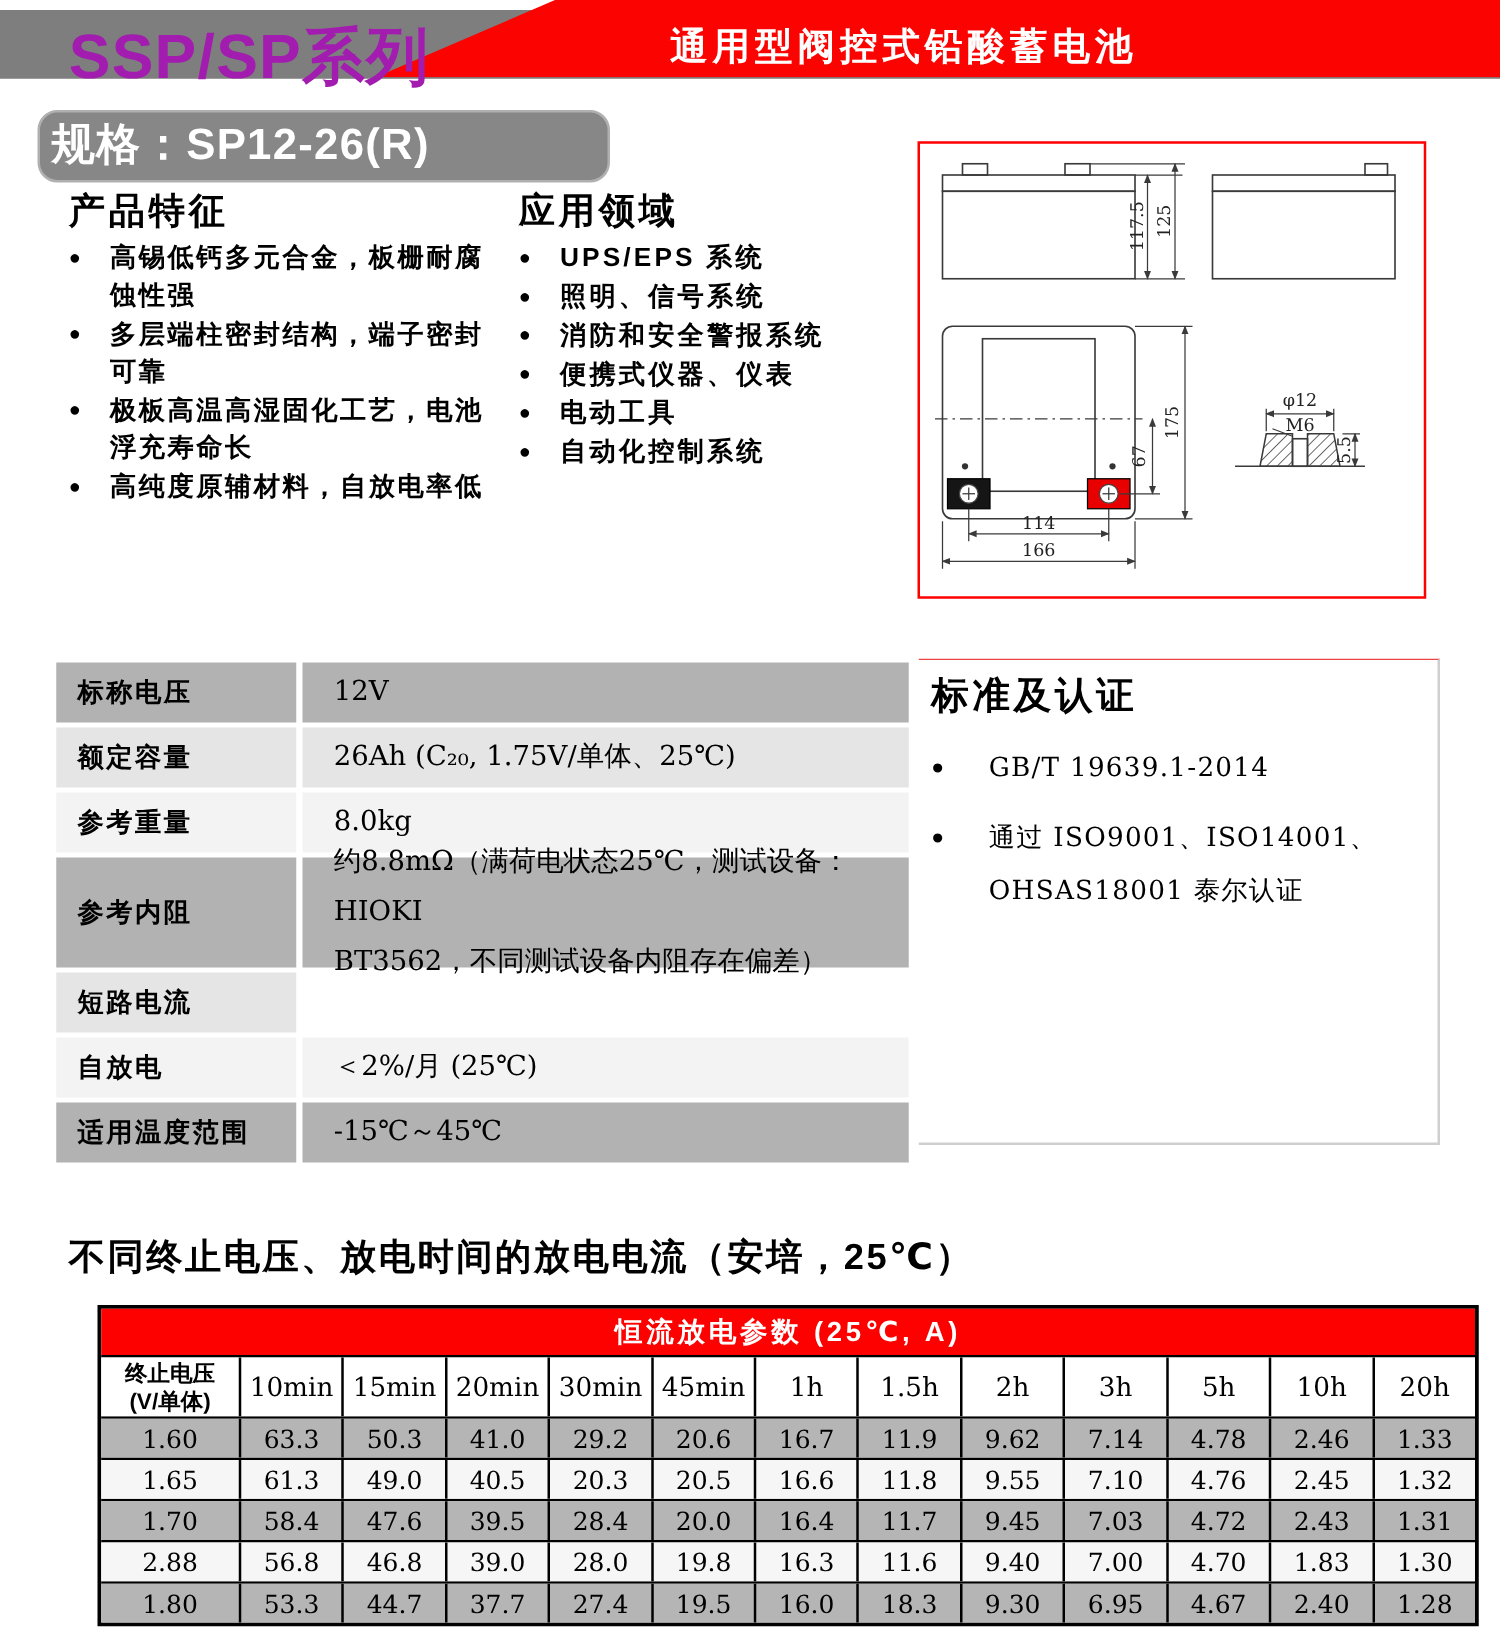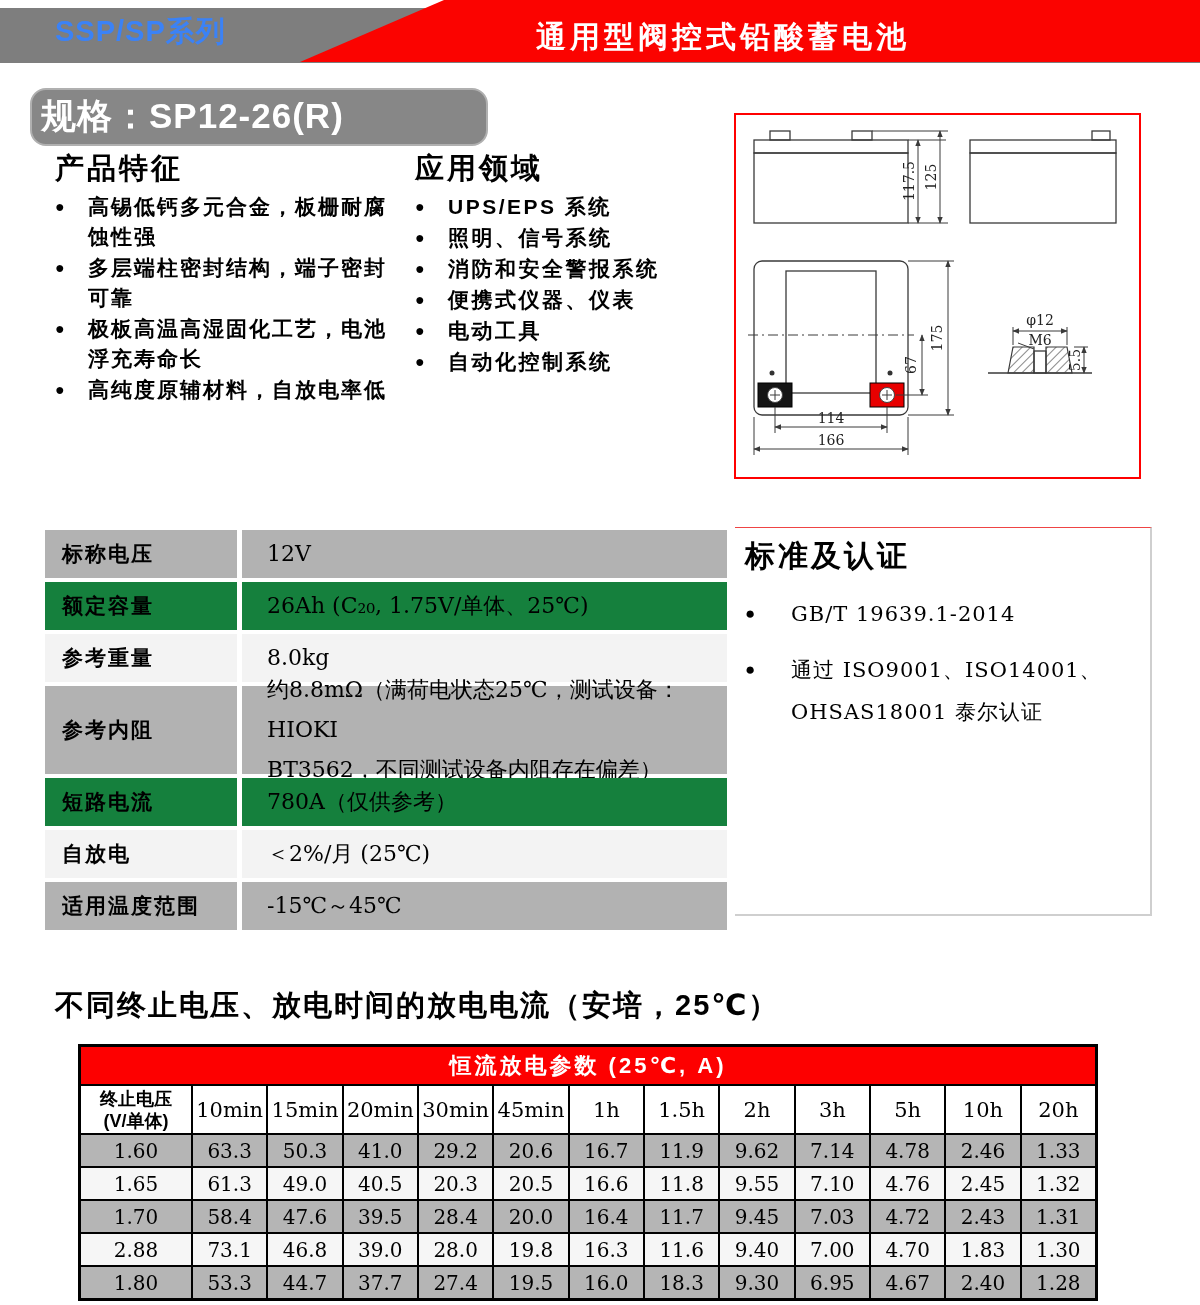--- a/index.html
+++ b/index.html
@@ -7,21 +7,21 @@
     --serif:"DejaVu Serif","Liberation Serif",serif;
   }
   html,body{margin:0;padding:0;background:#fff;}
   .page{position:relative;width:1200px;height:1305px;background:#fff;overflow:hidden;font-family:var(--sans);color:#000;}
 
   
   .banner{position:absolute;top:0;left:0;width:1200px;height:63px;}
   .banner-gray{position:absolute;top:8px;left:0;width:100%;height:55px;background:#7e7e7e;}
   .banner-red{position:absolute;top:0;left:0;width:100%;height:62px;background:#fb0300;
               clip-path:polygon(37% 0,100% 0,100% 100%,25% 100%);}
-  .banner-series{position:absolute;top:12px;left:55px;color:#3b82f6;font-size:29px;font-weight:bold;letter-spacing:1px;z-index:3;}
+  .banner-series{position:absolute;top:12px;left:55px;color:#a21caf;font-size:50px;font-weight:bold;letter-spacing:1px;z-index:3;}
   .banner-type{position:absolute;top:17px;left:536px;color:#fff;font-size:30px;font-weight:bold;letter-spacing:4px;z-index:3;}
 
   
   .spec-badge{position:absolute;top:88px;left:30px;width:458px;height:58px;background:#878787;
               border:2px solid #b0b0b0;border-radius:16px;box-sizing:border-box;color:#fff;
               font-size:35px;font-weight:bold;line-height:52px;padding-left:9px;letter-spacing:1px;}
 
   
   .col-heading{position:absolute;font-size:29px;font-weight:bold;letter-spacing:3px;}
   #features-heading{top:149px;left:55px;}
@@ -44,35 +44,35 @@
 
   
   #spec-table{position:absolute;top:530px;left:45px;width:682px;}
   .spec-row{display:flex;height:48px;margin-bottom:4px;}
   #spec-table .spec-row:nth-child(4){height:88px;}
   .spec-label{flex:0 0 192px;margin-right:5px;display:flex;align-items:center;padding-left:17px;
               box-sizing:border-box;font-size:21px;font-weight:bold;letter-spacing:2px;}
   .spec-value{flex:1;display:flex;align-items:center;padding-left:25px;box-sizing:border-box;
               font-family:var(--serif);font-size:22px;line-height:40px;white-space:pre-line;}
   .shade-dark > div{background:#b2b2b2;}
-  .shade-mid  > div{background:#15803d;}
+  .shade-mid  > div{background:#e5e5e5;}
   .shade-light> div{background:#f3f3f3;}
 
   
   #cert-box{position:absolute;top:527px;left:735px;width:417px;height:389px;box-sizing:border-box;
             border-top:1px solid #ef4444;border-right:2px solid #cfcfcf;border-bottom:2px solid #cfcfcf;
             padding:8px 0 0 10px;background:#fff;}
   #cert-heading{font-size:30px;font-weight:bold;letter-spacing:3px;margin:0 0 16px 0;}
   #cert-list .bullet-item{margin-bottom:14px;}
   #cert-list .bullet{flex:0 0 46px;width:46px;font-size:17px;line-height:42px;}
   #cert-list .bullet-text{font-family:var(--serif);font-weight:normal;font-size:21px;line-height:42px;letter-spacing:1px;}
 
   
   #discharge-title{position:absolute;top:986px;left:55px;font-size:29px;font-weight:bold;letter-spacing:2px;}
-  #discharge-table{position:absolute;top:1044px;left:78px;width:1020px;border:3px solid #000;
+  #discharge-table{position:absolute;top:1044px;left:78px;width:1105px;border:3px solid #000;
                    box-sizing:border-box;background:#fff;}
   .dis-banner{height:37px;background:#fd0000;color:#fff;display:flex;align-items:center;justify-content:center;
               font-size:22px;font-weight:bold;letter-spacing:3px;}
   .dis-header,.dis-row{display:grid;grid-template-columns:110px repeat(12,1fr);border-top:2px solid #000;}
   .dis-cell{display:flex;align-items:center;justify-content:center;font-family:var(--serif);font-size:20px;height:31px;background:#fff;}
   .dis-cell:not(:first-child){border-left:2px solid #000;}
   .dis-headcell{height:47px;font-size:21px;}
   .dis-headcell.first{font-family:var(--sans);font-size:18px;font-weight:bold;white-space:pre-line;
                       text-align:center;line-height:22px;}
   .row-dark  .dis-cell{background:#b5b5b5;}
@@ -243,21 +243,20 @@
         <div class="spec-label">参考重量</div>
         <div class="spec-value">8.0kg</div>
       </div>
       <div class="spec-row shade-dark">
         <div class="spec-label">参考内阻</div>
         <div class="spec-value">约8.8mΩ（满荷电状态25℃，测试设备：HIOKI
 BT3562，不同测试设备内阻存在偏差）</div>
       </div>
       <div class="spec-row shade-mid">
         <div class="spec-label">短路电流</div>
-        <div class="spec-value">780A（仅供参考）</div>
       </div>
       <div class="spec-row shade-light">
         <div class="spec-label">自放电</div>
         <div class="spec-value">＜2%/月 (25℃)</div>
       </div>
       <div class="spec-row shade-dark">
         <div class="spec-label">适用温度范围</div>
         <div class="spec-value">-15℃～45℃</div>
       </div>
     </div>
@@ -337,21 +336,21 @@
           <div class="dis-cell">16.4</div>
           <div class="dis-cell">11.7</div>
           <div class="dis-cell">9.45</div>
           <div class="dis-cell">7.03</div>
           <div class="dis-cell">4.72</div>
           <div class="dis-cell">2.43</div>
           <div class="dis-cell">1.31</div>
         </div>
         <div class="dis-row row-light">
           <div class="dis-cell">2.88</div>
-          <div class="dis-cell">73.1</div>
+          <div class="dis-cell">56.8</div>
           <div class="dis-cell">46.8</div>
           <div class="dis-cell">39.0</div>
           <div class="dis-cell">28.0</div>
           <div class="dis-cell">19.8</div>
           <div class="dis-cell">16.3</div>
           <div class="dis-cell">11.6</div>
           <div class="dis-cell">9.40</div>
           <div class="dis-cell">7.00</div>
           <div class="dis-cell">4.70</div>
           <div class="dis-cell">1.83</div>

